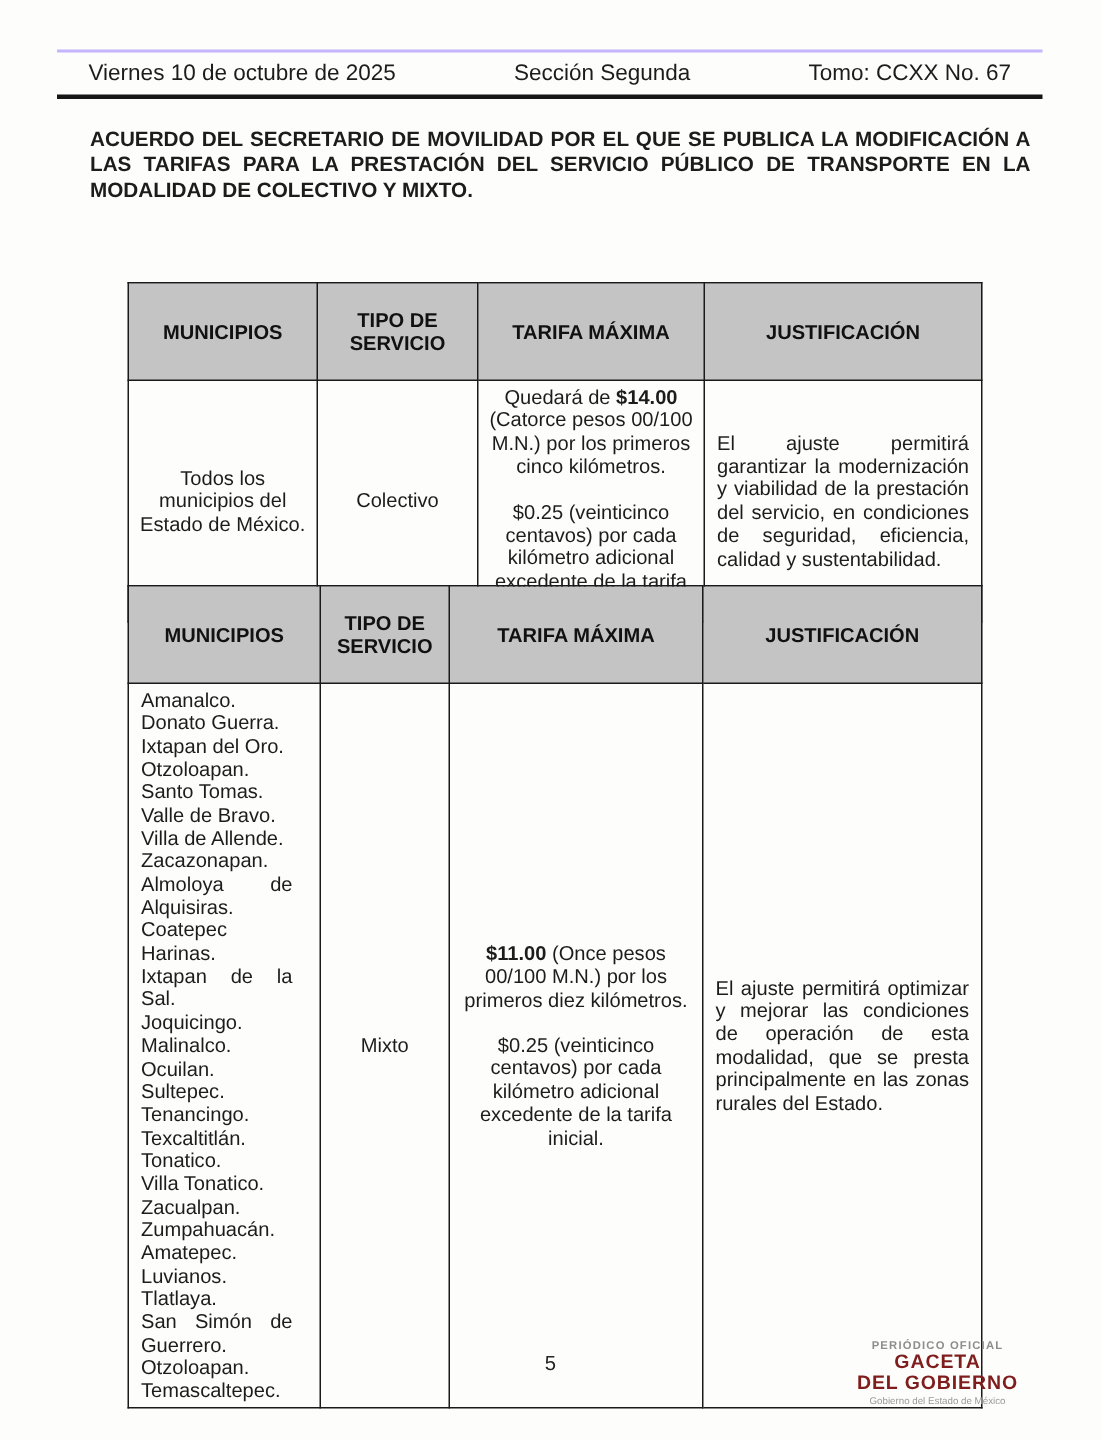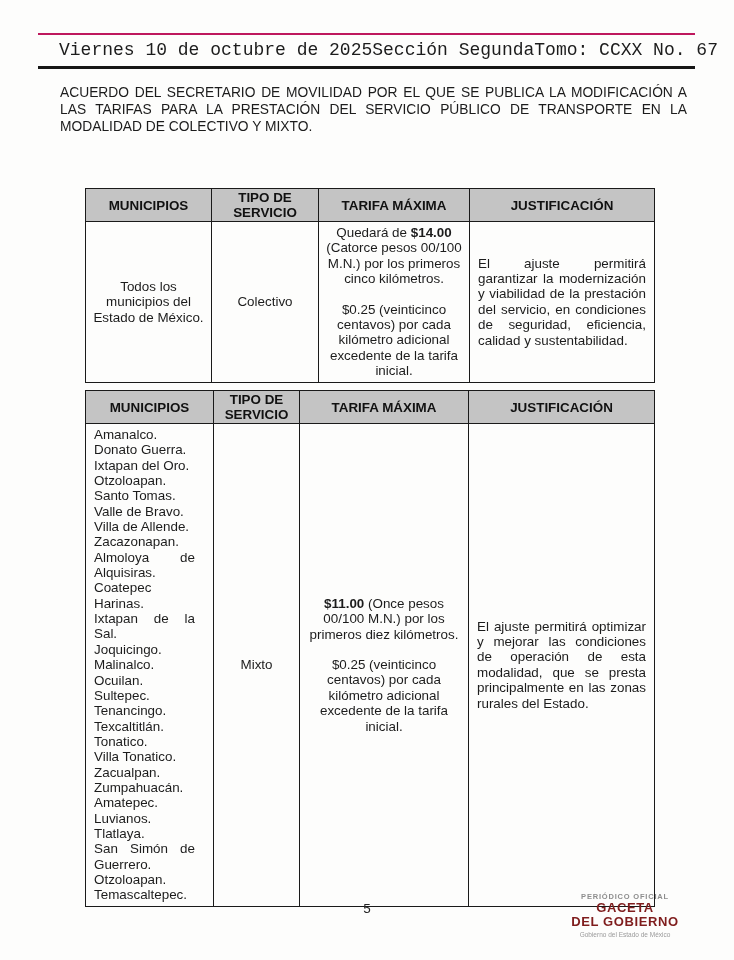--- a/index.html
+++ b/index.html
@@ -5,43 +5,43 @@
   * { margin:0; padding:0; box-sizing:border-box; }
   html,body { background:#e8e8e8; }
   body { font-family:"Liberation Sans", sans-serif; }
   .page {
     position:relative; width:734px; height:960px; margin:0 auto;
     background:#fdfdfc; color:#1c1c1c; overflow:hidden;
   }
   
   .masthead {
     position:absolute; top:33px; left:38px; width:657px;
-    border-top:2px solid #be185d; border-bottom:3px solid #161616;
+    border-top:2px solid #c4b5fd; border-bottom:3px solid #161616;
     display:flex; justify-content:space-between; align-items:center;
-    padding:5px 21px 6px 21px; font-size:18px;font-family:Liberation Mono, monospace;
+    padding:5px 21px 6px 21px; font-size:15px;
   }
   .masthead span { white-space:nowrap; }
   
   .doc-title {
     position:absolute; top:84px; left:60px; width:627px;
-    font-size:13.8px; font-weight:normal; line-height:1.24; text-align:justify;
+    font-size:13.8px; font-weight:bold; line-height:1.24; text-align:justify;
   }
   .primero {
     position:absolute; top:148px; left:60px; width:627px;
     font-size:13.6px; line-height:1.22; text-align:justify;
   }
   .primero .lead { font-weight:bold; }
   
   table { position:absolute; left:85px; width:569px; border-collapse:collapse; table-layout:fixed; }
   #table1 { top:188px; }
   #table2 { top:390px; }
   th {
     background:#c4c4c4; border:1.6px solid #1a1a1a;
     font-size:13.4px; font-weight:bold; text-align:center;
-    padding:1px 2px; line-height:1.12; height:30px; color:#111;
+    padding:17px 2px; line-height:1.12; height:30px; color:#111;
   }
   td {
     border:1.6px solid #1a1a1a; font-size:13.4px;
     vertical-align:middle; padding:3px 6px; line-height:1.15;
   }
   #table1 td { height:150px; }
   #table2 td { height:452px; }
   td.center { text-align:center; }
   td.just { text-align:justify; padding:3px 8px; }
   td.muni-col { vertical-align:top; padding:3px 18px 3px 8px; }

